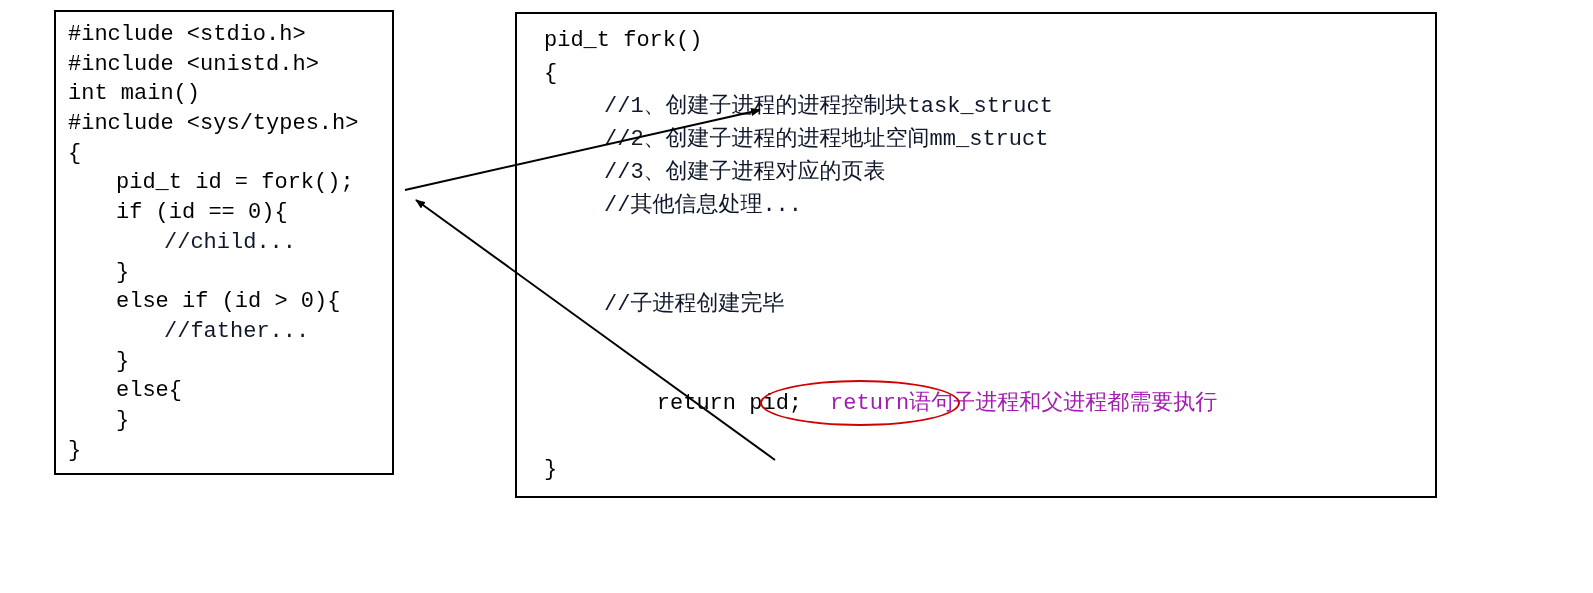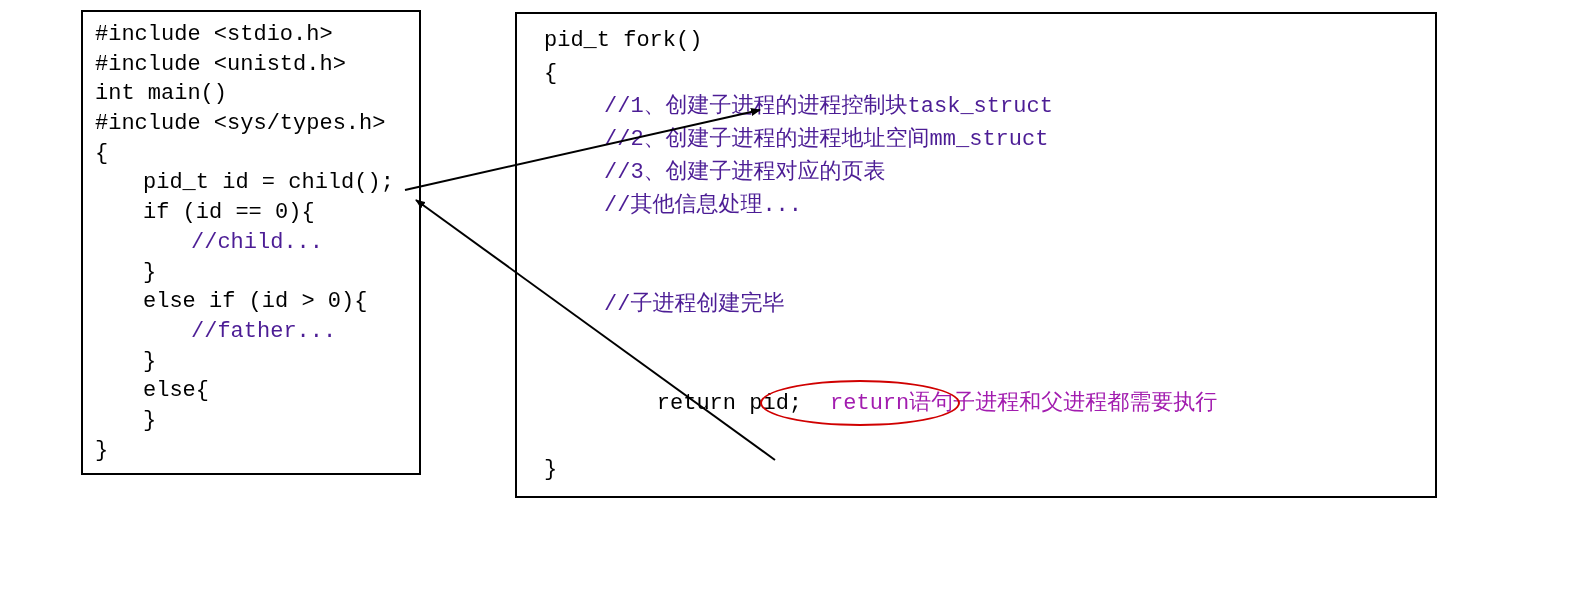--- a/index.html
+++ b/index.html
@@ -16,33 +16,33 @@
       position: relative;
     }
     .code-box {
       position: absolute;
       border: 2px solid #000;
       background: #fff;
       padding: 8px 12px;
       line-height: 1.35;
     }
     .left-box {
-      left: 81px;
+      left: 54px;
       top: 10px;
       width: 340px;
     }
     .right-box {
       left: 515px;
       top: 12px;
       width: 922px;
       padding: 10px 27px;
       line-height: 1.5;
     }
     .comment {
-      color: #4c1d95;
+      color: #0f172a;
     }
     .red-note {
       color: #a21caf;
     }
     .indent1 {
       padding-left: 48px;
     }
     .indent2 {
       padding-left: 96px;
     }
@@ -76,21 +76,21 @@
   </style>
 </head>
 <body>
 
 <div class="code-box left-box" id="left-box">
     <div class="code-line">#include &lt;stdio.h&gt;</div>
     <div class="code-line">#include &lt;unistd.h&gt;</div>
     <div class="code-line">int main()</div>
     <div class="code-line">#include &lt;sys/types.h&gt;</div>
     <div class="code-line">{</div>
-    <div class="code-line indent1">pid_t id = child();</div>
+    <div class="code-line indent1">pid_t id = fork();</div>
     <div class="code-line indent1">if (id == 0){</div>
     <div class="code-line indent2 comment">//child...</div>
     <div class="code-line indent1">}</div>
     <div class="code-line indent1">else if (id &gt; 0){</div>
     <div class="code-line indent2 comment">//father...</div>
     <div class="code-line indent1">}</div>
     <div class="code-line indent1">else{</div>
     <div class="code-line indent1">}</div>
     <div class="code-line">}</div>
   </div>

